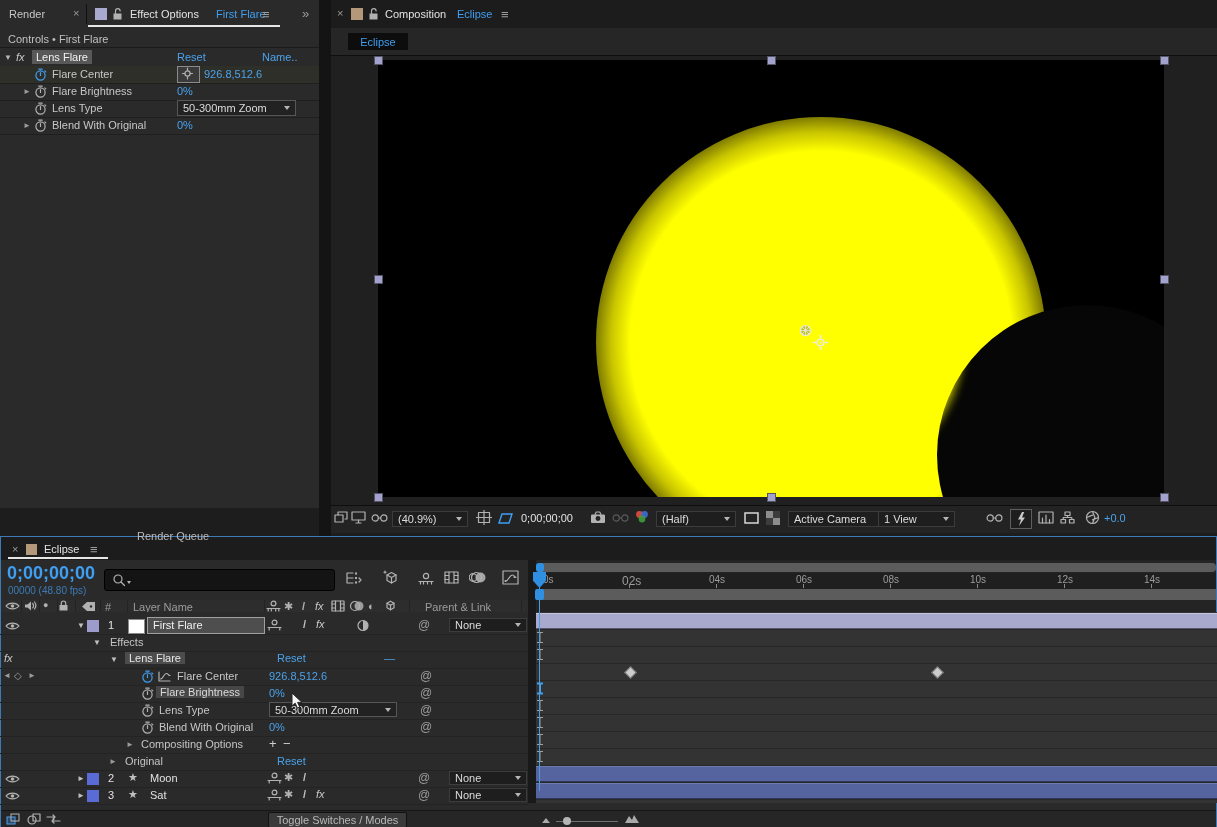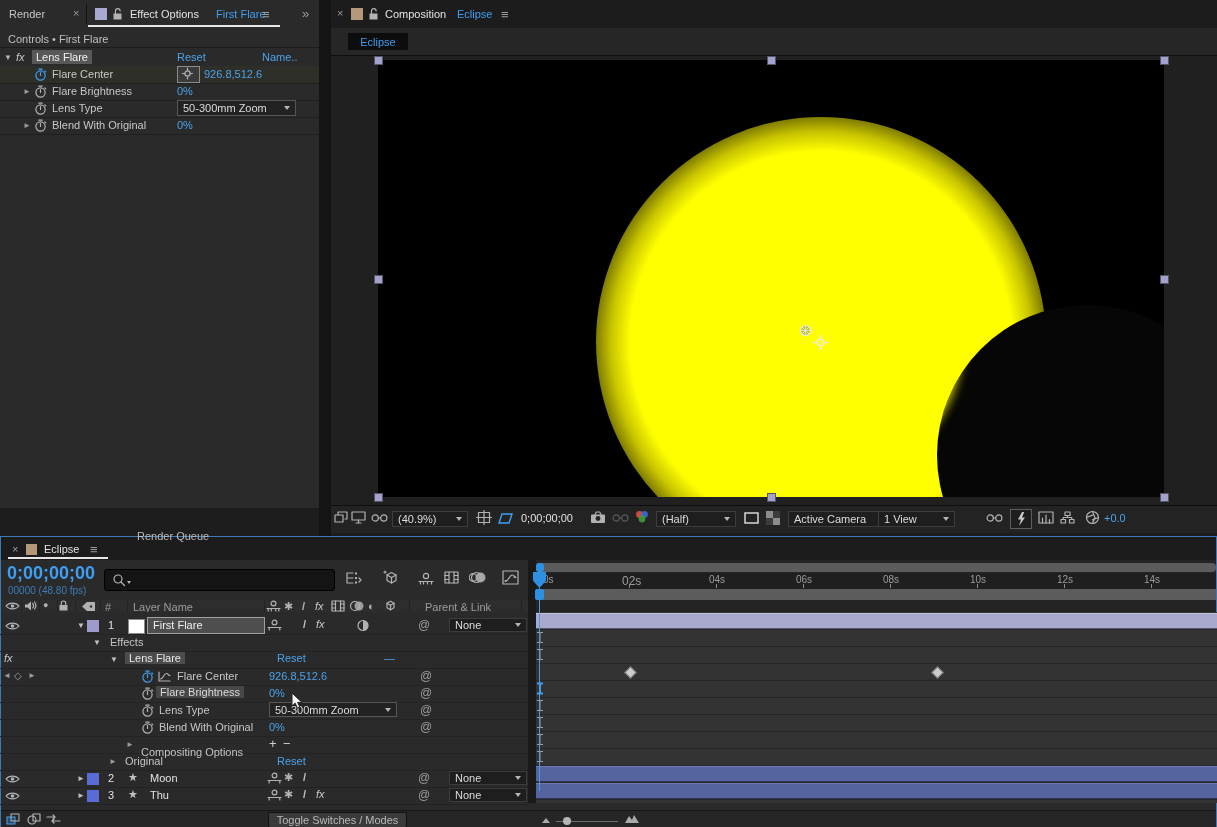--- a/index.html
+++ b/index.html
@@ -430,21 +430,21 @@
         <circle cx="6.5" cy="7.5" r="4.6"></circle>
         <path d="M6.5 7.5V4.6M4.8 1.2h3.4M10.8 2.8l1 1"></path>
       </svg>
     <span class="abs t" style="left:159px;top:2px;color:#c7c7c7">Blend With Original</span>
     <span class="abs t blue" style="left:269px;top:2px">0%</span>
     <span class="abs t gy" style="left:420px;top:1px;font-size:12px">@</span>
   </div>
 
   <div class="lrow" style="top:736px">
     <span class="abs" style="left:126px;top:4px;font-size:8px;color:#9a9a9a">►</span>
-    <span class="abs t" style="left:141px;top:10px;color:#c4c4c4">Compositing Options</span>
+    <span class="abs t" style="left:141px;top:2px;color:#c4c4c4">Compositing Options</span>
     <span class="abs t" style="left:269px;top:0px;font-size:13px;color:#cfcfcf">+</span>
     <span class="abs t" style="left:283px;top:0px;font-size:13px;color:#cfcfcf">−</span>
   </div>
 
   <div class="lrow" style="top:753px">
     <span class="abs" style="left:109px;top:4px;font-size:8px;color:#9a9a9a">►</span>
     <span class="abs t" style="left:125px;top:2px;color:#c4c4c4">Original</span>
     <span class="abs t blue" style="left:277px;top:2px">Reset</span>
   </div>
 
@@ -473,21 +473,21 @@
 
   <div class="lrow" style="top:787px">
     <svg class="abs ic" style="left:5px;top:4px" width="15" height="10" viewBox="0 0 15 10">
         <path d="M1 5C4 1.2 11 1.2 14 5C11 8.8 4 8.8 1 5Z"></path>
         <circle cx="7.5" cy="5" r="1.8" class="f"></circle>
       </svg>
     <span class="abs" style="left:77px;top:4px;font-size:8px;color:#c0c0c0">►</span>
     <div class="abs" style="left:87px;top:3px;width:12px;height:12px;background:#5b6bd5"></div>
     <span class="abs t wt" style="left:108px;top:2px">3</span>
     <span class="abs t" style="left:128px;top:1px;color:#c0c0c0">★</span>
-    <span class="abs t wt" style="left:150px;top:2px">Thu</span>
+    <span class="abs t wt" style="left:150px;top:2px">Sat</span>
     <svg class="abs ic" style="left:267px;top:2px" width="15" height="12" viewBox="0 0 15 12">
         <circle cx="7.5" cy="3.5" r="2.4"></circle>
         <path d="M1 8.5h13M2.2 8.5v2.5M12.8 8.5v2.5"></path>
       </svg>
     <span class="abs t" style="left:284px;top:1px;color:#b2b2b2">✱</span>
     <span class="abs t" style="left:303px;top:1px;color:#c0c0c0;font-weight:bold">/</span>
     <span class="abs fxi" style="left:316px;top:1px">fx</span>
     <span class="abs t gy" style="left:418px;top:1px;font-size:12px">@</span>
     <div class="ddl2" style="left:449px;top:1px;width:78px;height:14px">
       <span>None</span>

